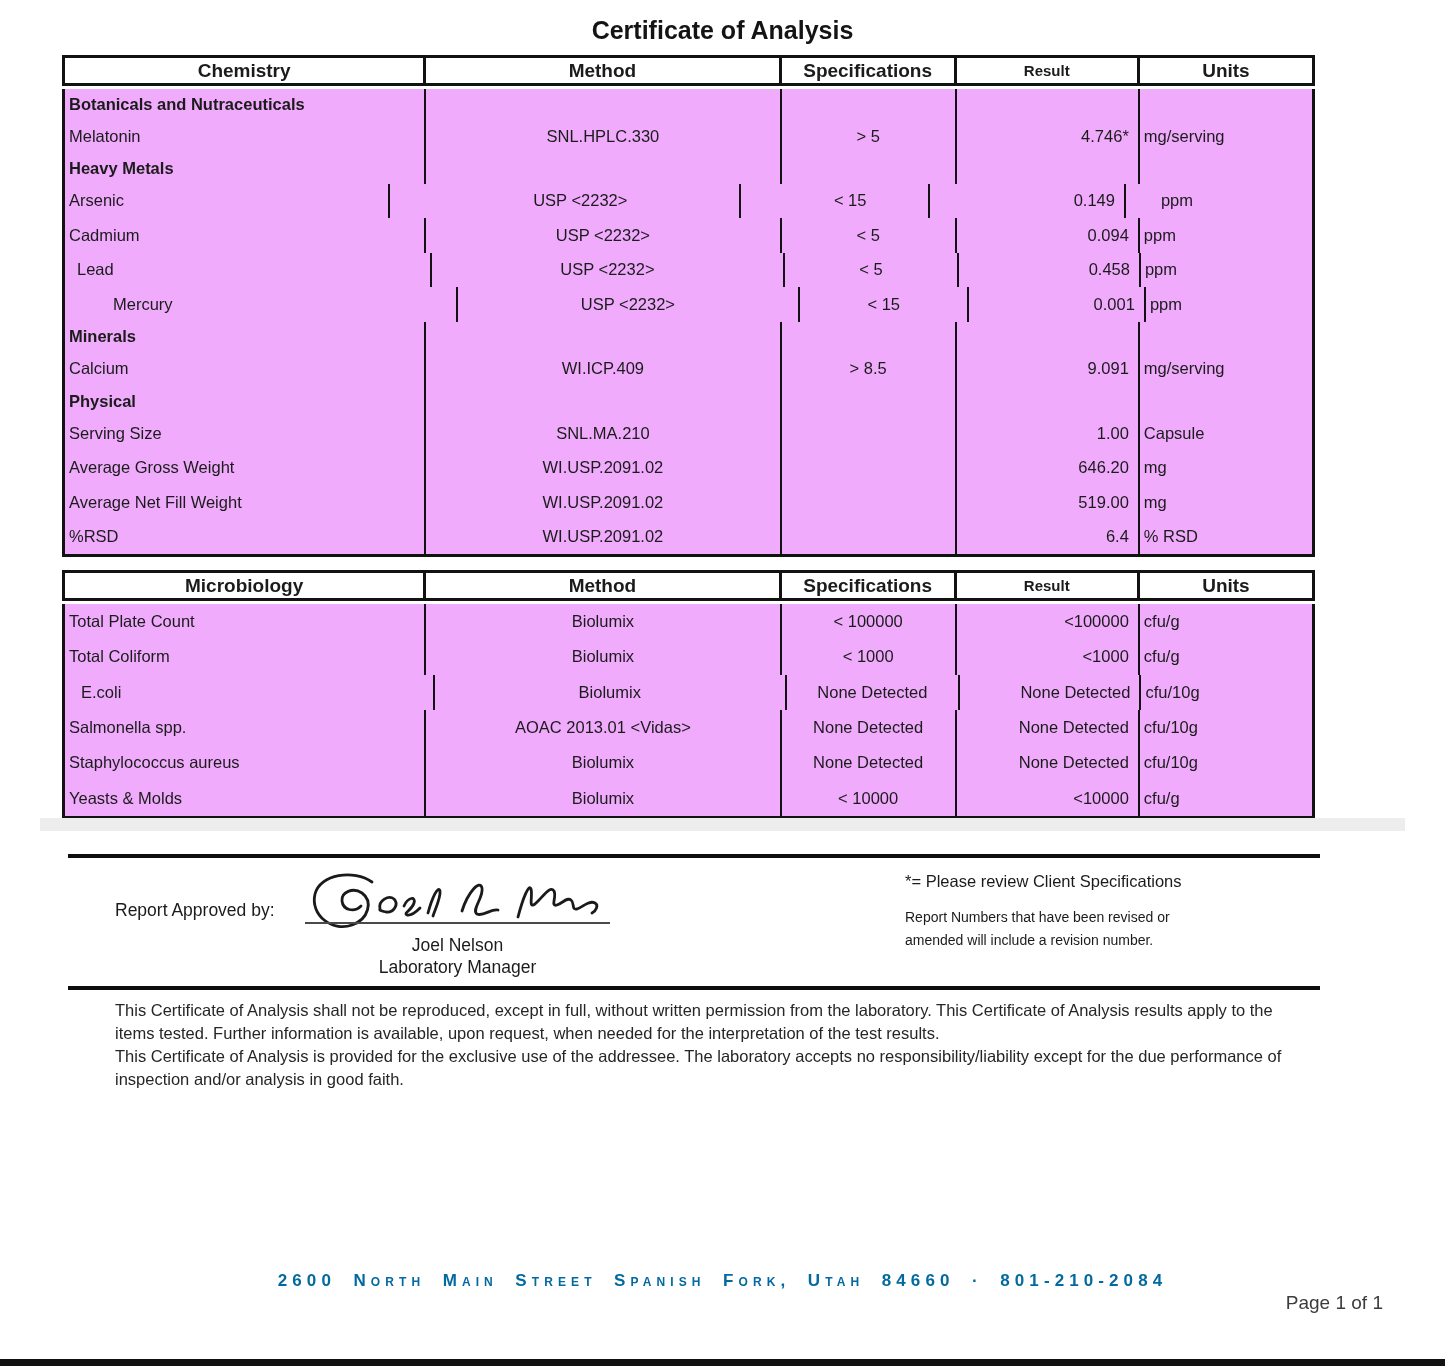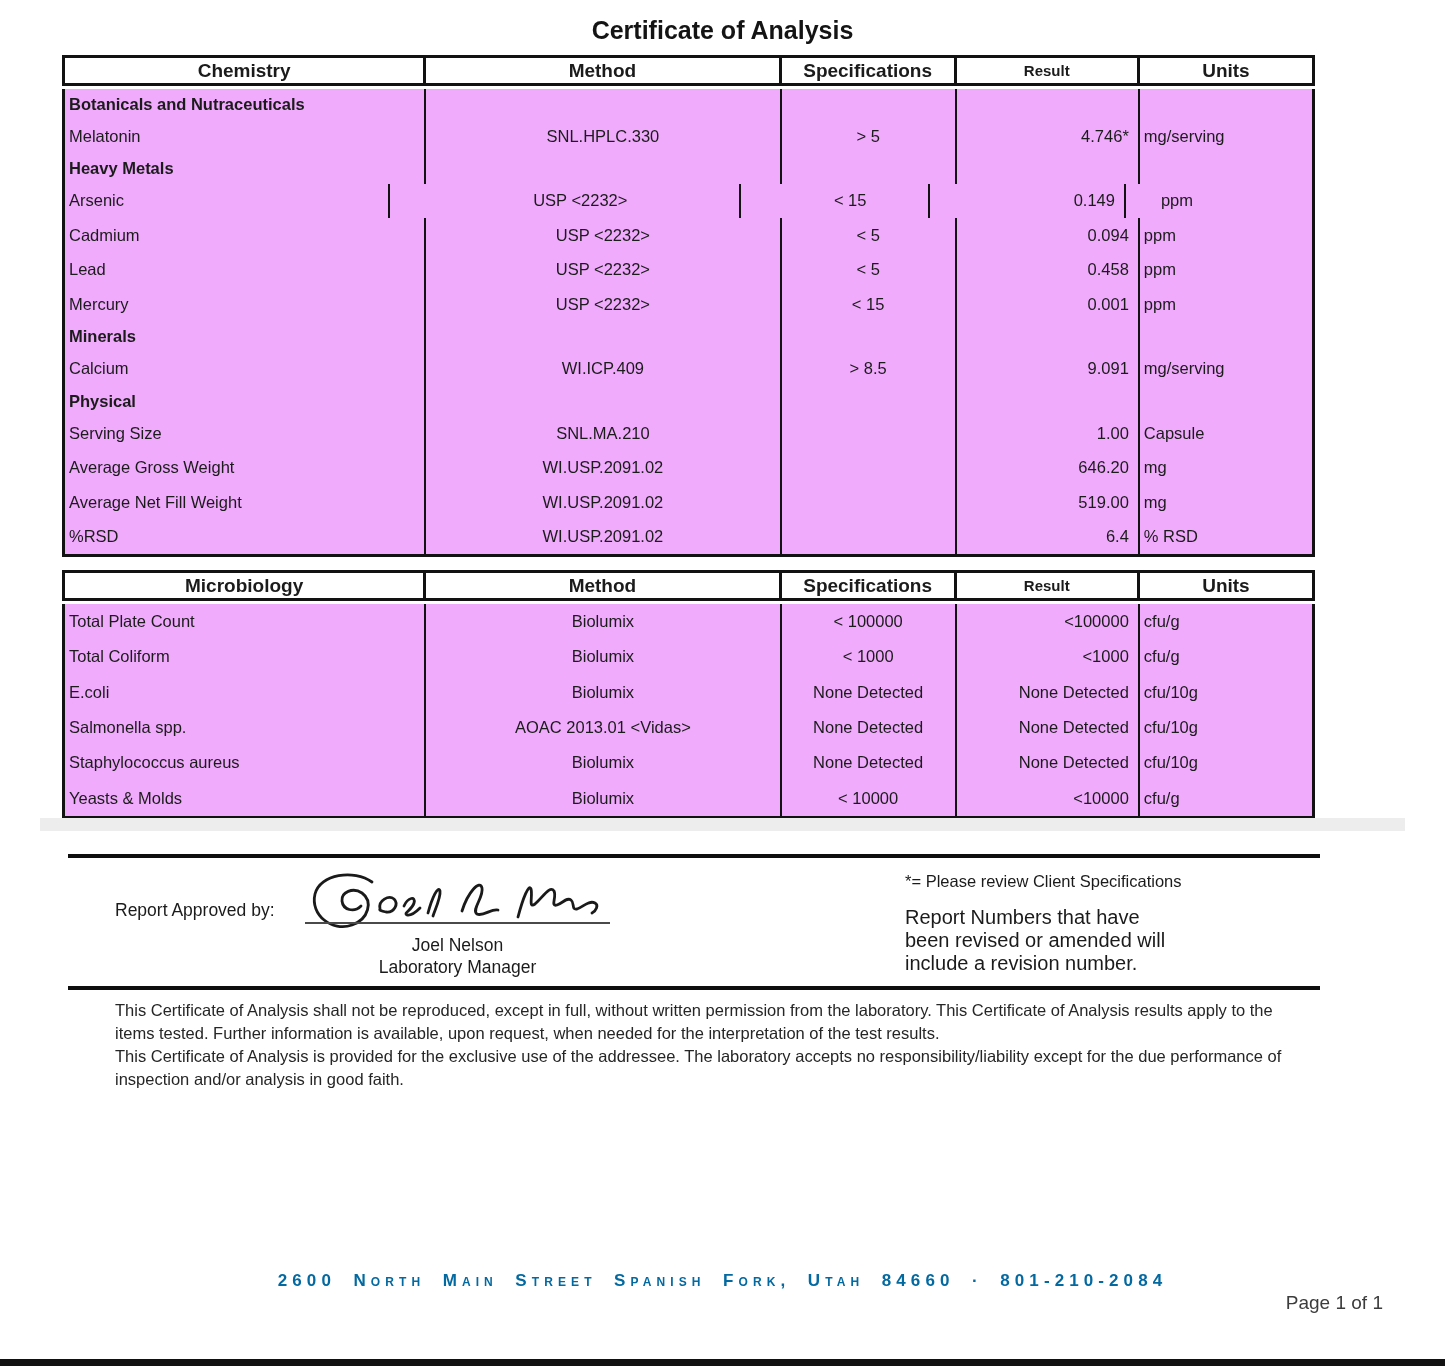--- a/index.html
+++ b/index.html
@@ -46,21 +46,21 @@
   .rule.r1{top:854px;}
   .rule.r2{top:986px;}
   
   .approve-label{position:absolute;left:115px;top:900px;font-size:17.5px;color:#1b1b1b;}
   .signature{position:absolute;left:302px;top:868px;width:312px;height:72px;}
   .sig-line{position:absolute;left:305px;top:922px;width:305px;height:2px;background:#4a4a4a;}
   .sig-name{position:absolute;left:330px;top:935px;width:255px;text-align:center;font-size:17.5px;}
   .sig-title{position:absolute;left:330px;top:957px;width:255px;text-align:center;font-size:17.5px;}
   
   .note-asterisk{position:absolute;left:905px;top:872px;width:330px;font-size:16.5px;margin:0;}
-  .note-revision{position:absolute;left:905px;top:906px;width:268px;font-size:20px;line-height:23px;margin:0;}
+  .note-revision{position:absolute;left:905px;top:906px;width:268px;font-size:14px;line-height:23px;margin:0;}
   
   .disclaimer{position:absolute;left:115px;top:999px;width:1192px;font-size:16.5px;line-height:23px;color:#262626;}
   .disclaimer p{margin:0;}
   
   .footer-address{
     position:absolute;left:0;top:1255px;width:100%;text-align:center;
     font-size:17px;font-weight:700;letter-spacing:0.30em;word-spacing:0.45em;
     font-variant:small-caps;color:#0369a1;margin-top:16px;
   }
   .page-number{position:absolute;right:62px;top:1292px;font-size:19px;color:#3c3c3c;}
@@ -108,28 +108,28 @@
         <div class="cell c4">0.149</div>
         <div class="cell c5">ppm</div>
       </div>
       <div class="trow data" style="height: 34.5px;">
         <div class="cell c1">Cadmium</div>
         <div class="cell c2">USP &lt;2232&gt;</div>
         <div class="cell c3">&lt; 5</div>
         <div class="cell c4">0.094</div>
         <div class="cell c5">ppm</div>
       </div>
-      <div class="trow data" style="height: 34.5px;">
+      <div class="trow data" style="height: 34.5px; margin-left: 8px;">
         <div class="cell c1">Lead</div>
         <div class="cell c2">USP &lt;2232&gt;</div>
         <div class="cell c3">&lt; 5</div>
         <div class="cell c4">0.458</div>
         <div class="cell c5">ppm</div>
       </div>
-      <div class="trow data" style="height: 34.5px;">
+      <div class="trow data" style="height: 34.5px; margin-left: 44px;">
         <div class="cell c1">Mercury</div>
         <div class="cell c2">USP &lt;2232&gt;</div>
         <div class="cell c3">&lt; 15</div>
         <div class="cell c4">0.001</div>
         <div class="cell c5">ppm</div>
       </div>
       <div class="trow section" style="height: 30px;">
         <div class="cell c1">Minerals</div>
         <div class="cell c2"></div>
         <div class="cell c3"></div>
@@ -197,21 +197,21 @@
         <div class="cell c4">&lt;100000</div>
         <div class="cell c5">cfu/g</div>
       </div>
       <div class="trow data" style="height: 35.33px;">
         <div class="cell c1">Total Coliform</div>
         <div class="cell c2">Biolumix</div>
         <div class="cell c3">&lt; 1000</div>
         <div class="cell c4">&lt;1000</div>
         <div class="cell c5">cfu/g</div>
       </div>
-      <div class="trow data" style="height: 35.33px;">
+      <div class="trow data" style="height: 35.33px; margin-left: 12px;">
         <div class="cell c1">E.coli</div>
         <div class="cell c2">Biolumix</div>
         <div class="cell c3">None Detected</div>
         <div class="cell c4">None Detected</div>
         <div class="cell c5">cfu/10g</div>
       </div>
       <div class="trow data" style="height: 35.33px;">
         <div class="cell c1">Salmonella spp.</div>
         <div class="cell c2">AOAC 2013.01 &lt;Vidas&gt;</div>
         <div class="cell c3">None Detected</div>

